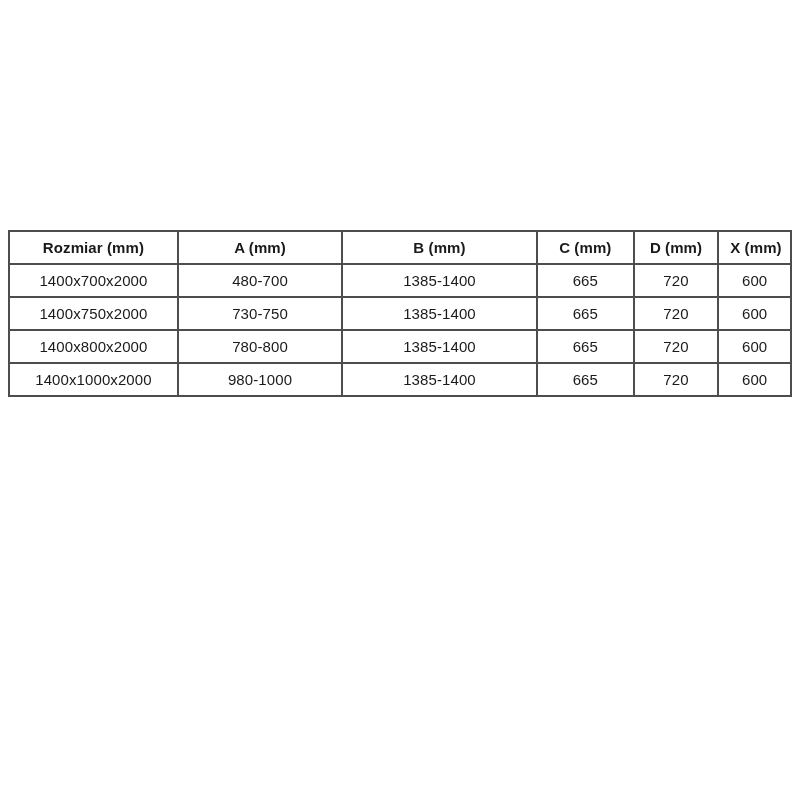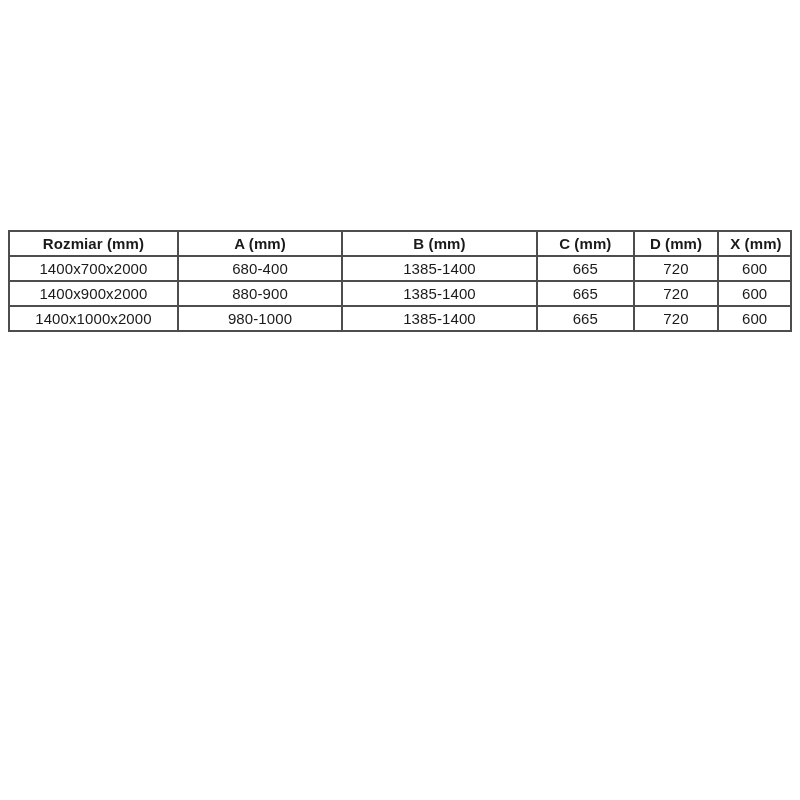--- a/index.html
+++ b/index.html
@@ -29,21 +29,21 @@
   table.spec-table {
     width: 100%;
     border-collapse: collapse;
     table-layout: fixed;
     background: #ffffff;
   }
 
   table.spec-table th,
   table.spec-table td {
     border: 2px solid #4d4d4d;
-    height: 25px;
+    height: 33px;
     text-align: center;
     vertical-align: middle;
     font-size: 15px;
     color: #1a1a1a;
     padding: 0 11px;
     letter-spacing: 0.1px;
     white-space: nowrap;
     overflow: hidden;
   }
 
@@ -79,29 +79,37 @@
           <th>A (mm)</th>
           <th>B (mm)</th>
           <th>C (mm)</th>
           <th>D (mm)</th>
           <th>X (mm)</th>
         </tr>
       </thead>
       <tbody id="table-body">
           <tr>
             <td>1400x700x2000</td>
-            <td>680-400</td>
+            <td>480-700</td>
             <td>1385-1400</td>
             <td>665</td>
             <td>720</td>
             <td>600</td>
           </tr>
           <tr>
-            <td>1400x900x2000</td>
-            <td>880-900</td>
+            <td>1400x750x2000</td>
+            <td>730-750</td>
+            <td>1385-1400</td>
+            <td>665</td>
+            <td>720</td>
+            <td>600</td>
+          </tr>
+          <tr>
+            <td>1400x800x2000</td>
+            <td>780-800</td>
             <td>1385-1400</td>
             <td>665</td>
             <td>720</td>
             <td>600</td>
           </tr>
           <tr>
             <td>1400x1000x2000</td>
             <td>980-1000</td>
             <td>1385-1400</td>
             <td>665</td>

